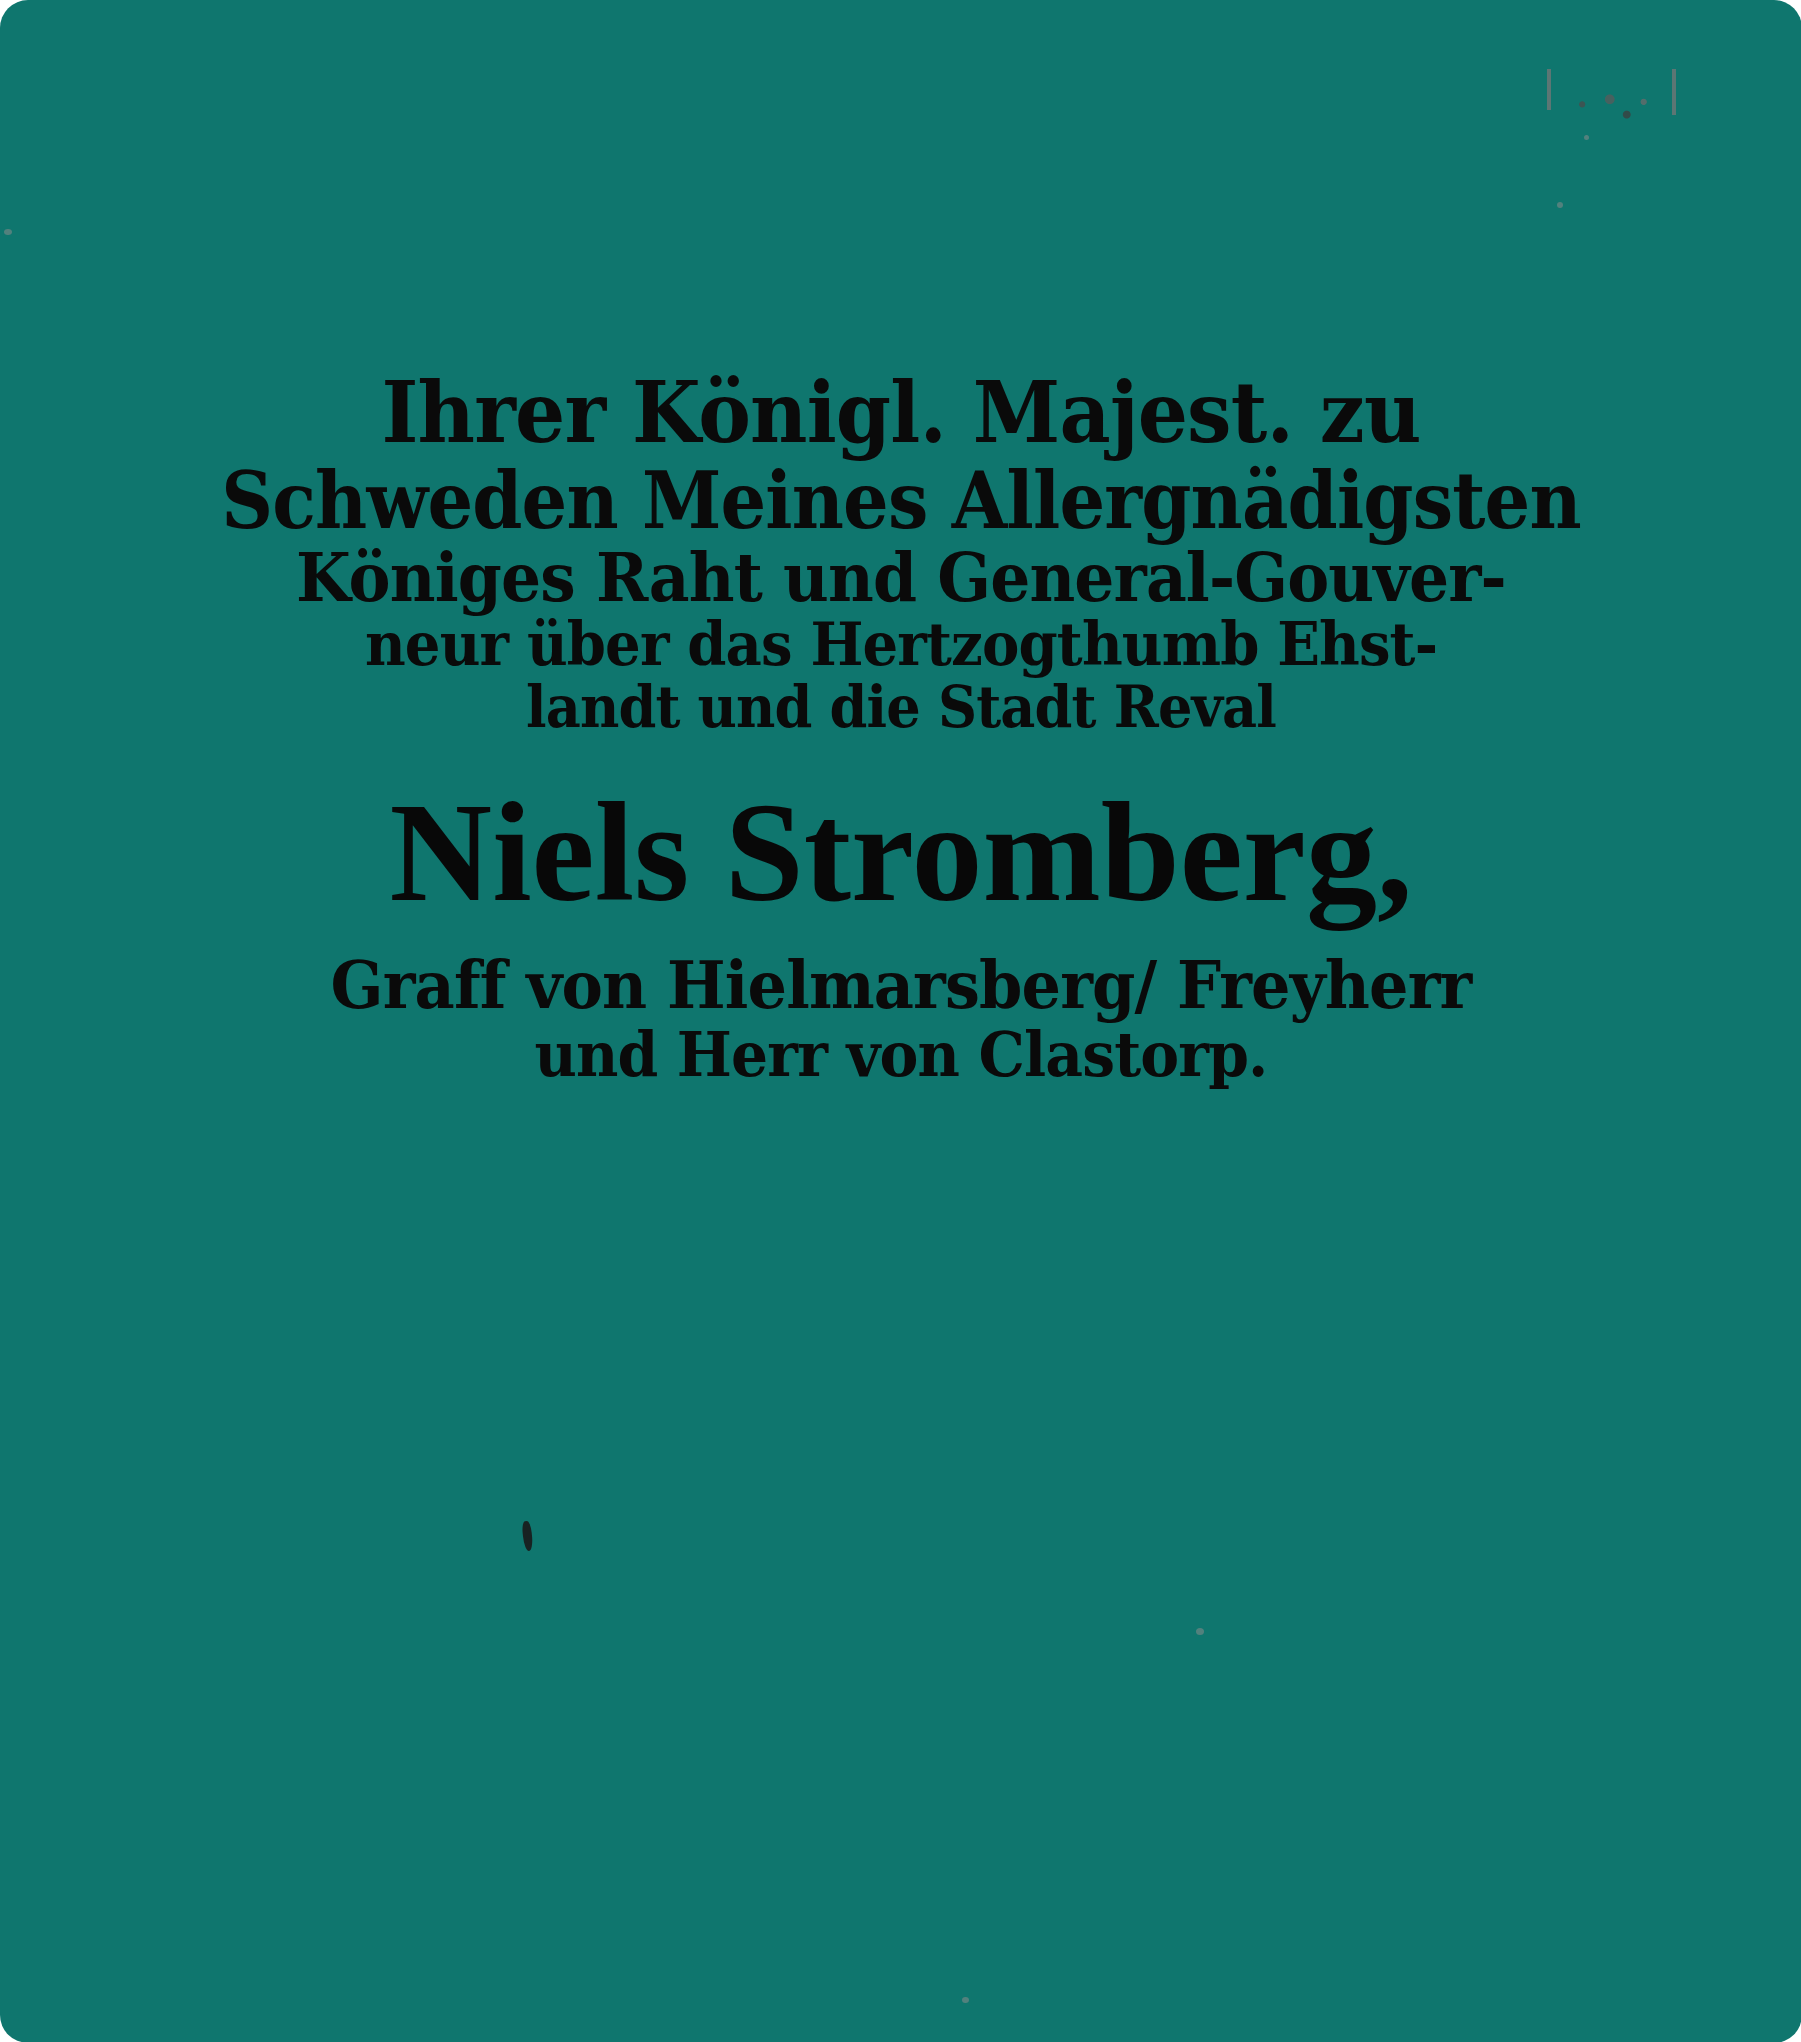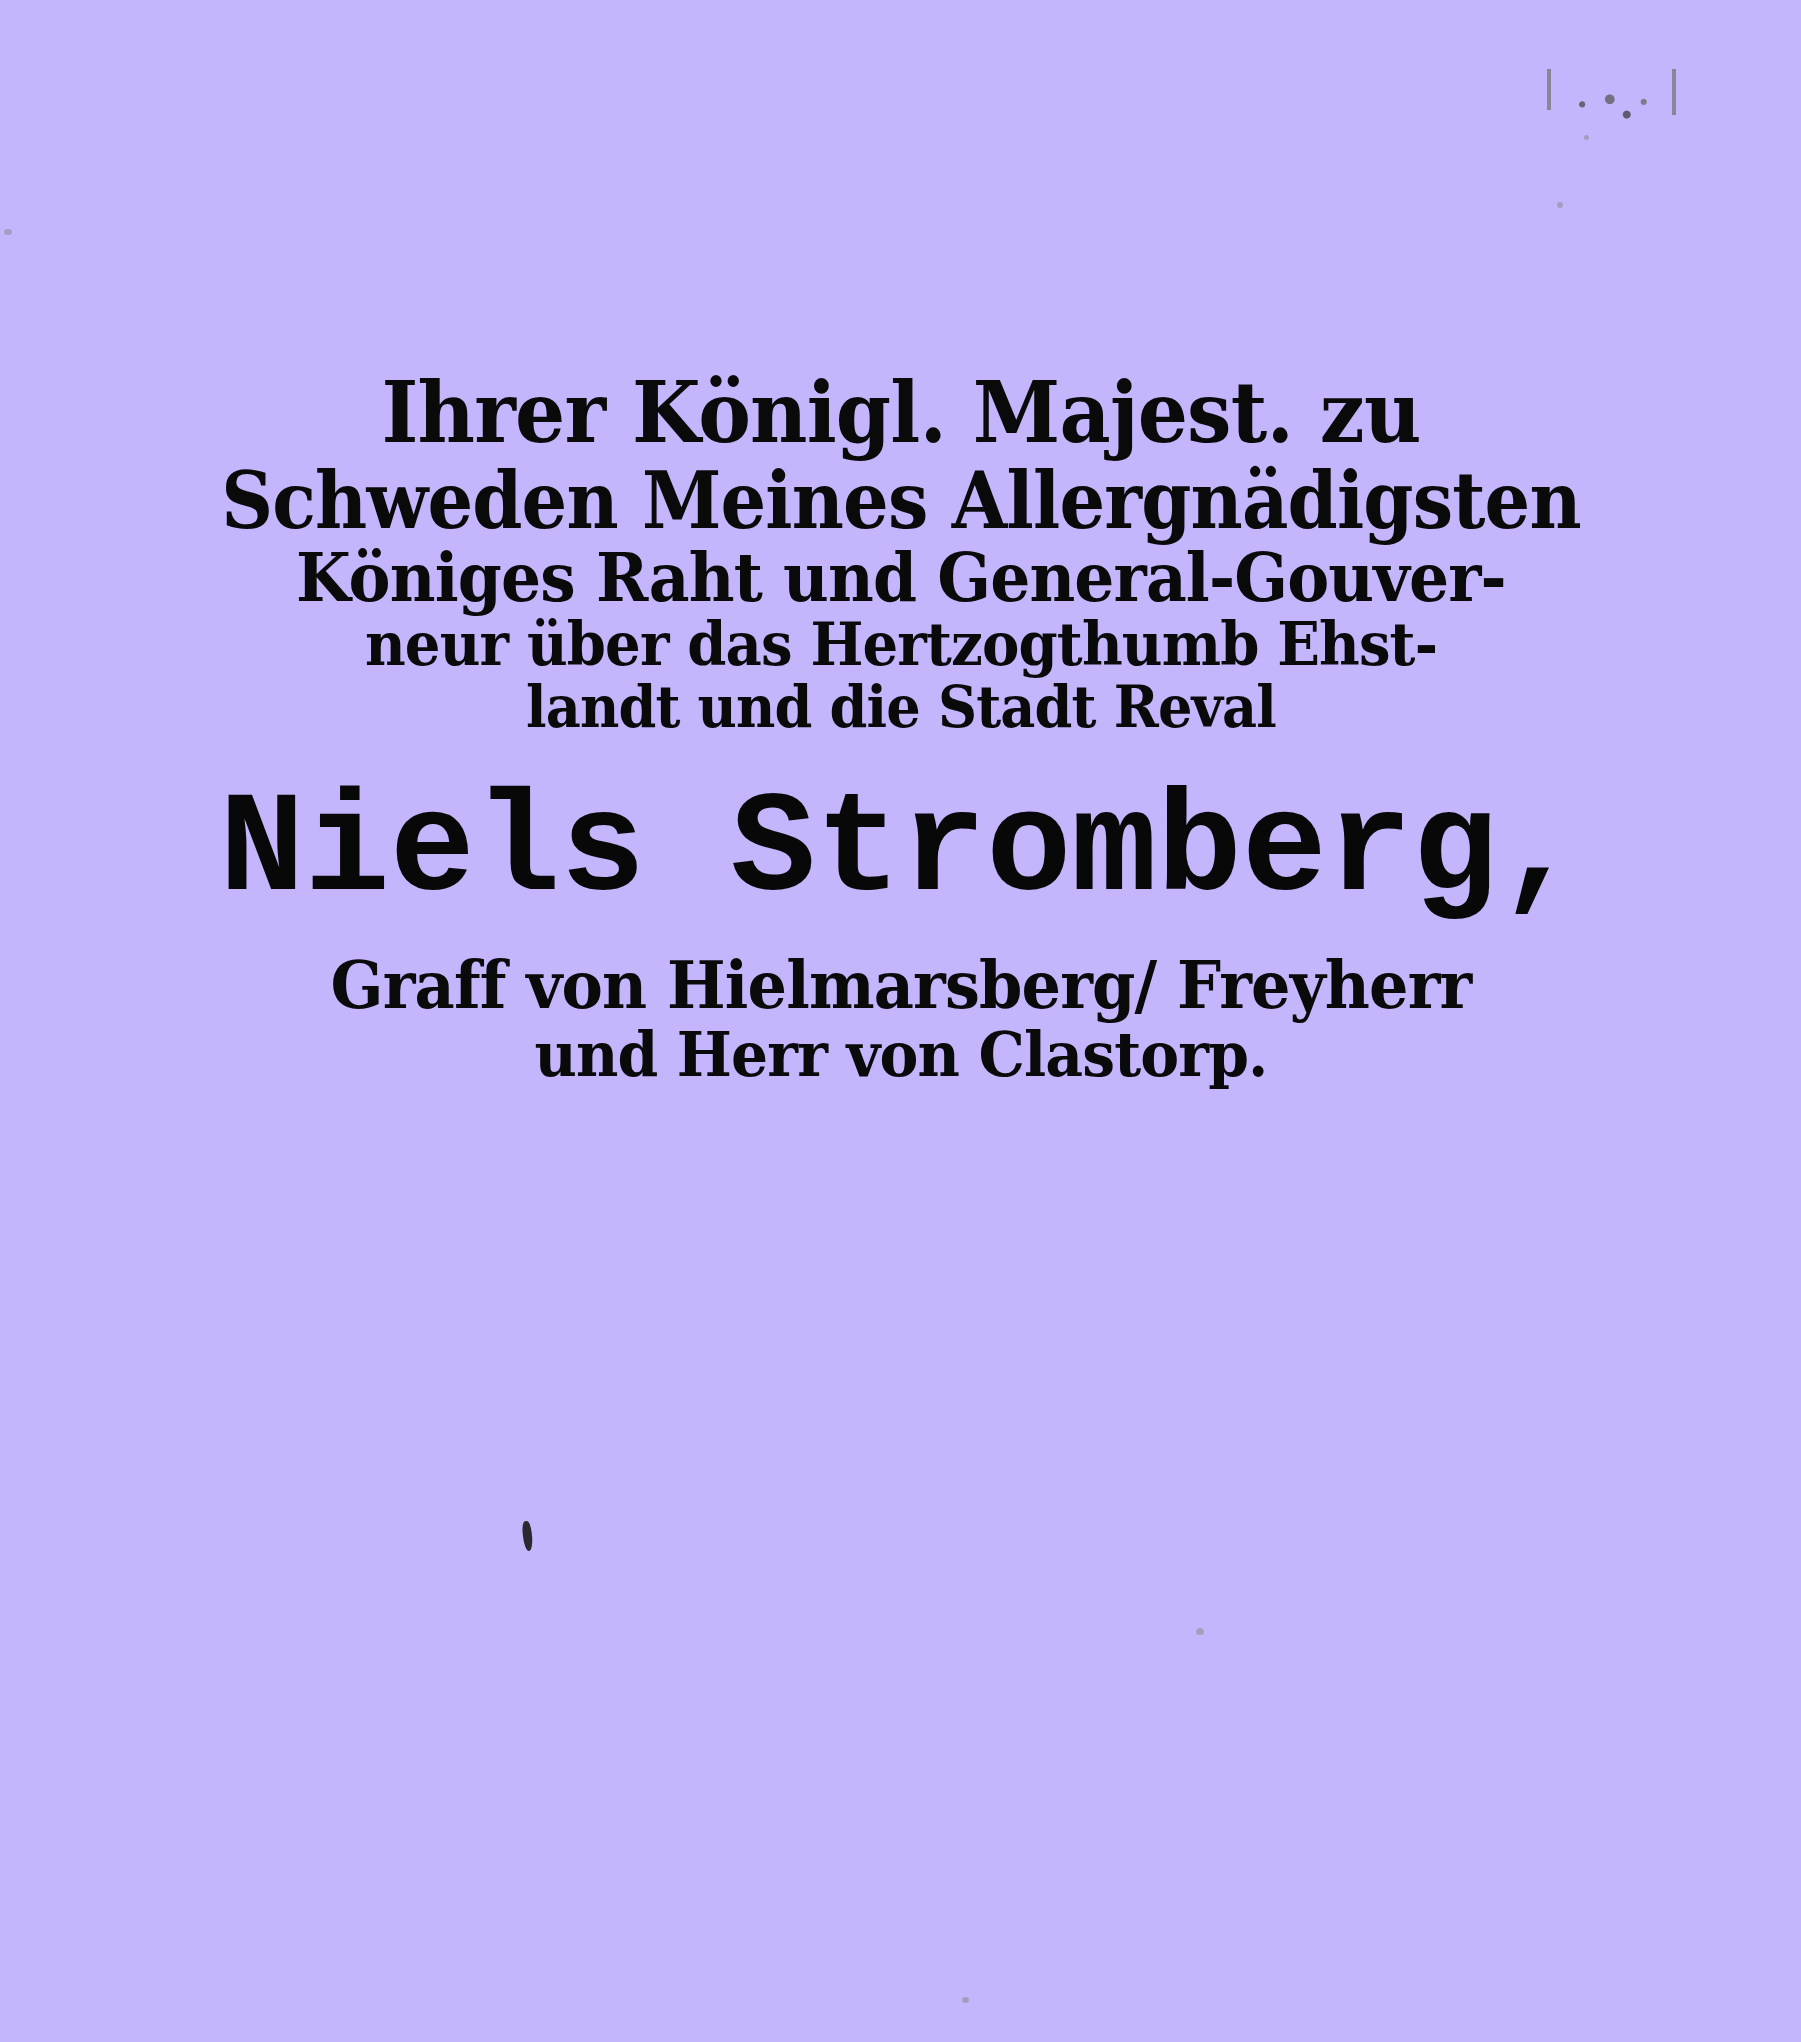--- a/index.html
+++ b/index.html
@@ -13,21 +13,22 @@
     position: relative;
     overflow: hidden;
     font-family: "Liberation Serif", serif;
     color: #111111;
   }
 
   
   .page {
     position: absolute;
     inset: 0;
-    background: #c4b5fd;
+    background: #0f766e;
+    border-radius: 28px;
   }
 
   
   .speck {
     position: absolute;
     background: #8a8a8a;
     border-radius: 50%;
     opacity: 0.55;
   }
 
@@ -73,21 +74,21 @@
     transform: scaleX(0.95);
     margin-bottom: 1.8px;
   }
   .line-5 {
     font-size: 57px;
     transform: scaleX(0.95);
   }
 
   
   .roman-name {
-    font-family: Liberation Mono, monospace;
+    font-family: Liberation Serif, serif;
     font-weight: bold;
     font-size: 142px;
     letter-spacing: 0px;
     color: #080808;
     margin-top: 43px;
     margin-bottom: 26.6px;
     line-height: 1.02;
   }
 
   .line-6 {

